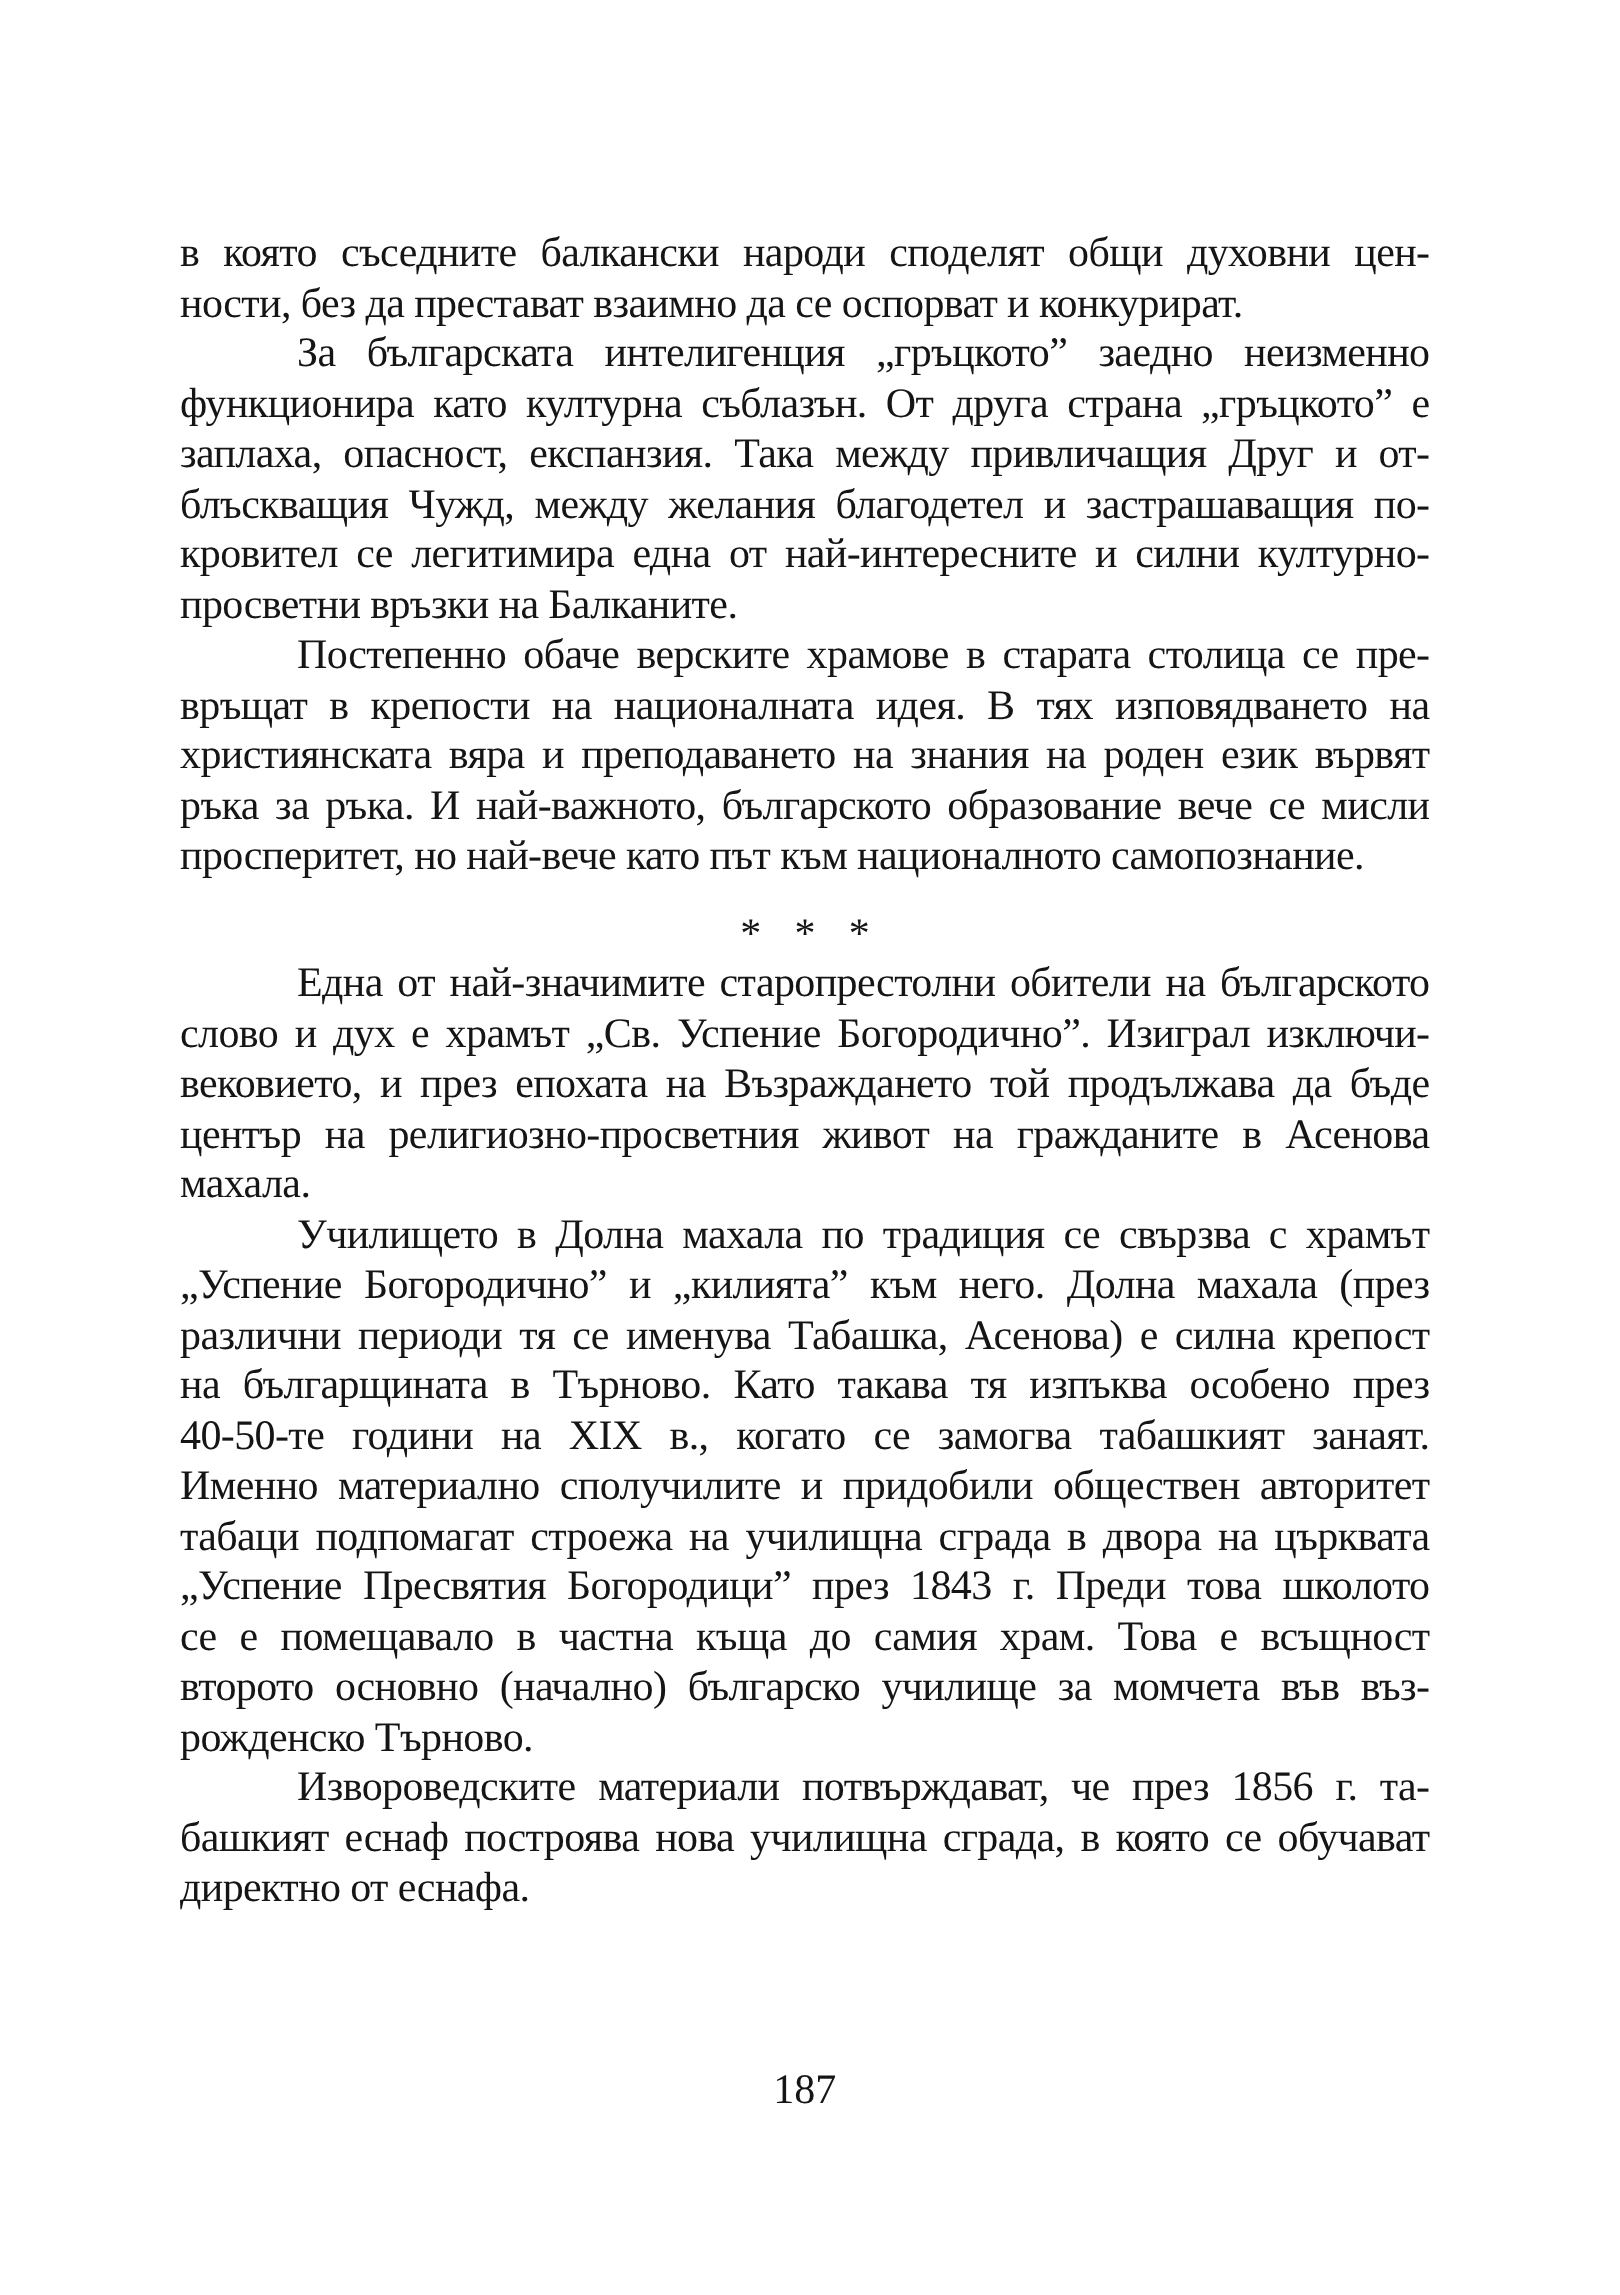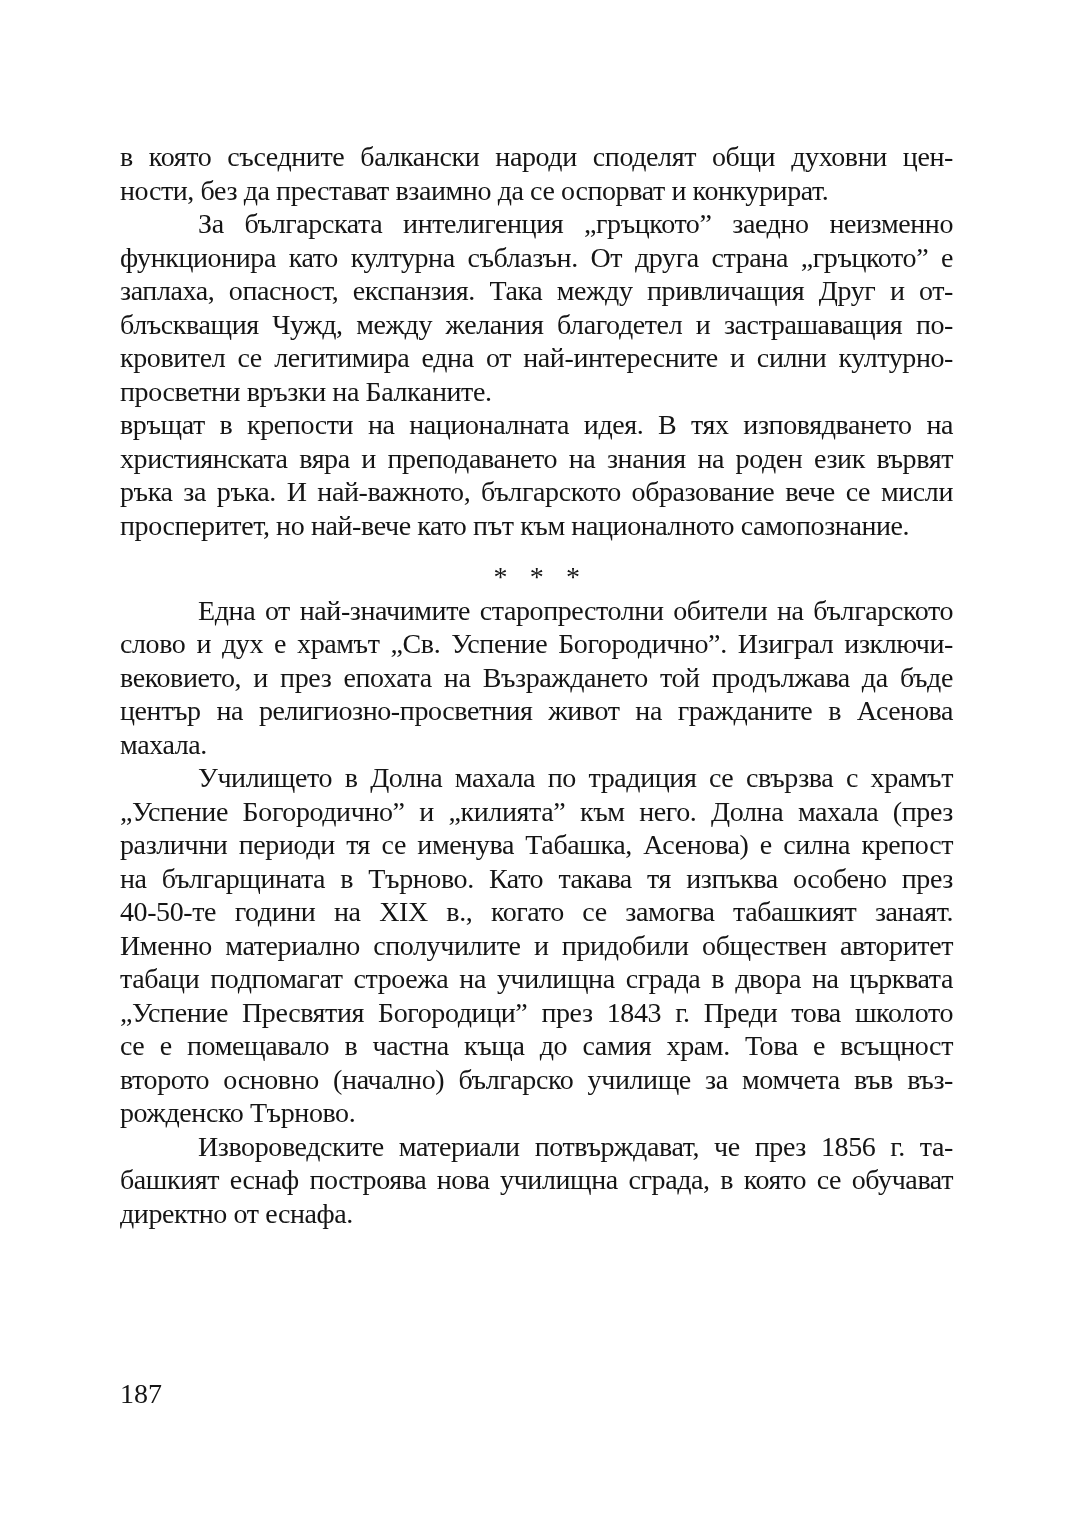--- a/index.html
+++ b/index.html
@@ -11,21 +11,21 @@
     height: 1530px;
     background: #ffffff;
     font-family: "Liberation Serif", "DejaVu Serif", serif;
     color: #151515;
     overflow: hidden;
   }
 
   .text-block {
     position: absolute;
     left: 120px;
-    top: 140px;
+    top: 152px;
     width: 833px;
     font-size: 28px;
     line-height: 33.5px;
     letter-spacing: -0.4px;
   }
 
   .line {
     text-align: justify;
     text-align-last: justify;
   }
@@ -42,20 +42,21 @@
     margin-top: 18px;
     word-spacing: 16px;
     font-size: 28px;
   }
 
   .page-number {
     position: absolute;
     left: 120px;
     top: 1378px;
     width: 833px;
+    text-align: center;
     font-size: 28px;
     letter-spacing: 0;
   }
 </style>
 </head>
 <body>
 
 <div class="page">
   <div class="text-block">
       <div class="para">
@@ -64,20 +65,21 @@
       </div>
       <div class="para">
         <div class="line indent">За българската интелигенция „гръцкото” заедно неизменно</div>
         <div class="line">функционира като културна съблазън. От друга страна „гръцкото” е</div>
         <div class="line">заплаха, опасност, експанзия. Така между привличащия Друг и от-</div>
         <div class="line">блъскващия Чужд, между желания благодетел и застрашаващия по-</div>
         <div class="line">кровител се легитимира една от най-интересните и силни културно-</div>
         <div class="line last">просветни връзки на Балканите.</div>
       </div>
       <div class="para">
+        <div class="line indent">Постепенно обаче верските храмове в старата столица се пре-</div>
         <div class="line">връщат в крепости на националната идея. В тях изповядването на</div>
         <div class="line">християнската вяра и преподаването на знания на роден език вървят</div>
         <div class="line">ръка за ръка. И най-важното, българското образование вече се мисли</div>
         <div class="line last">просперитет, но най-вече като път към националното самопознание.</div>
       </div>
       <div class="separator">* * *</div>
       <div class="para">
         <div class="line indent">Една от най-значимите старопрестолни обители на българското</div>
         <div class="line">слово и дух е храмът „Св. Успение Богородично”. Изиграл изключи-</div>
         <div class="line">вековието, и през епохата на Възраждането той продължава да бъде</div>

